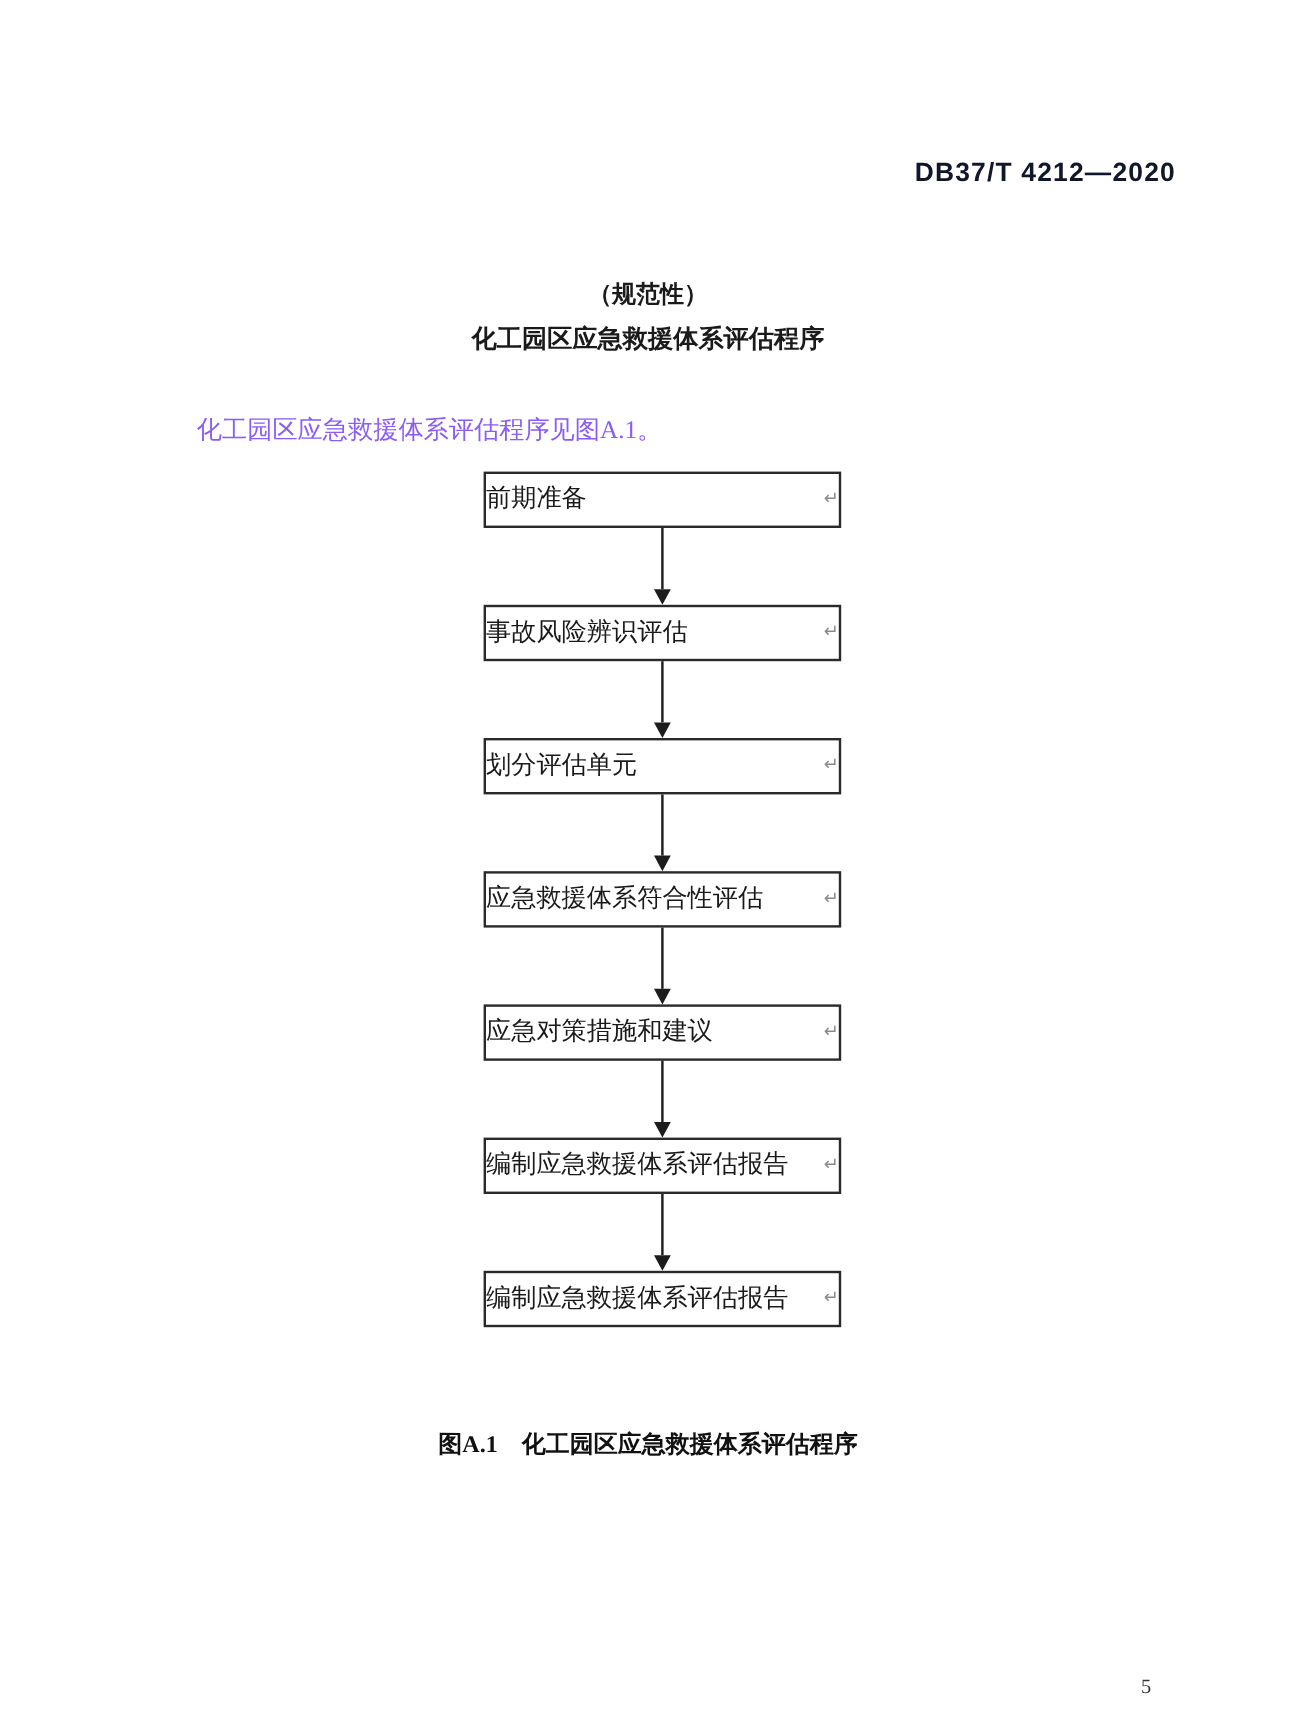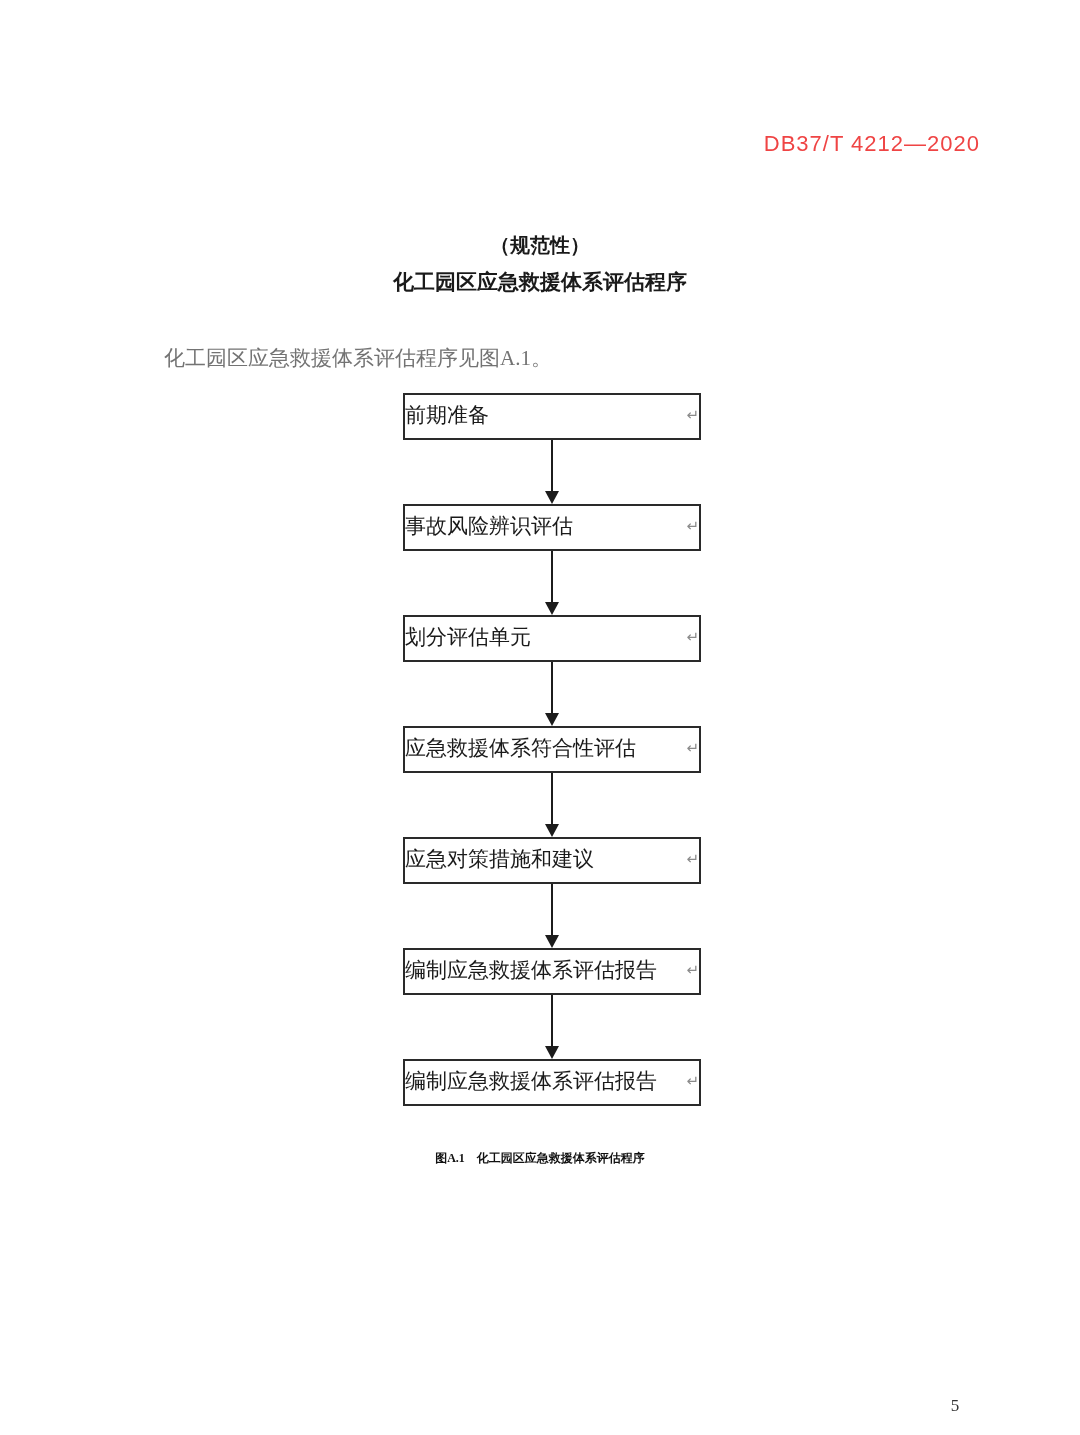--- a/index.html
+++ b/index.html
@@ -16,21 +16,22 @@
     color: #1a1a1a;
     overflow: hidden;
   }
   .doc-header {
     position: absolute;
     top: 131px;
     right: 100px;
     font-family: "Liberation Sans", sans-serif;
     font-size: 22px;
     letter-spacing: 1px;
-    color: #ef4444;
+    color: #0f172a;
+    font-weight: bold;
   }
   .title-block {
     position: absolute;
     top: 232px;
     left: 0;
     width: 100%;
     text-align: center;
   }
   .title-line1 {
     font-size: 20px;
@@ -48,21 +49,21 @@
     font-weight: bold;
     margin: 0;
   }
   .intro-para {
     position: absolute;
     top: 344px;
     left: 122px;
     right: 122px;
     font-size: 21px;
     text-indent: 2em;
-    color: #737373;
+    color: #8b5cf6;
   }
   .flowchart {
     position: absolute;
     top: 393px;
     left: 403px;
     width: 298px;
     display: flex;
     flex-direction: column;
     align-items: center;
   }
@@ -99,25 +100,25 @@
   }
   .flow-arrow .head {
     width: 0;
     height: 0;
     border-left: 7px solid transparent;
     border-right: 7px solid transparent;
     border-top: 13px solid #1c1c1c;
   }
   .figure-caption {
     position: absolute;
-    top: 1150px;
+    top: 1190px;
     left: 0;
     width: 100%;
     text-align: center;
-    font-size: 12px;
+    font-size: 20px;
     font-weight: bold;
     color: #111;
   }
   .page-number {
     position: absolute;
     top: 1396px;
     left: 940px;
     width: 30px;
     text-align: center;
     font-size: 17px;

